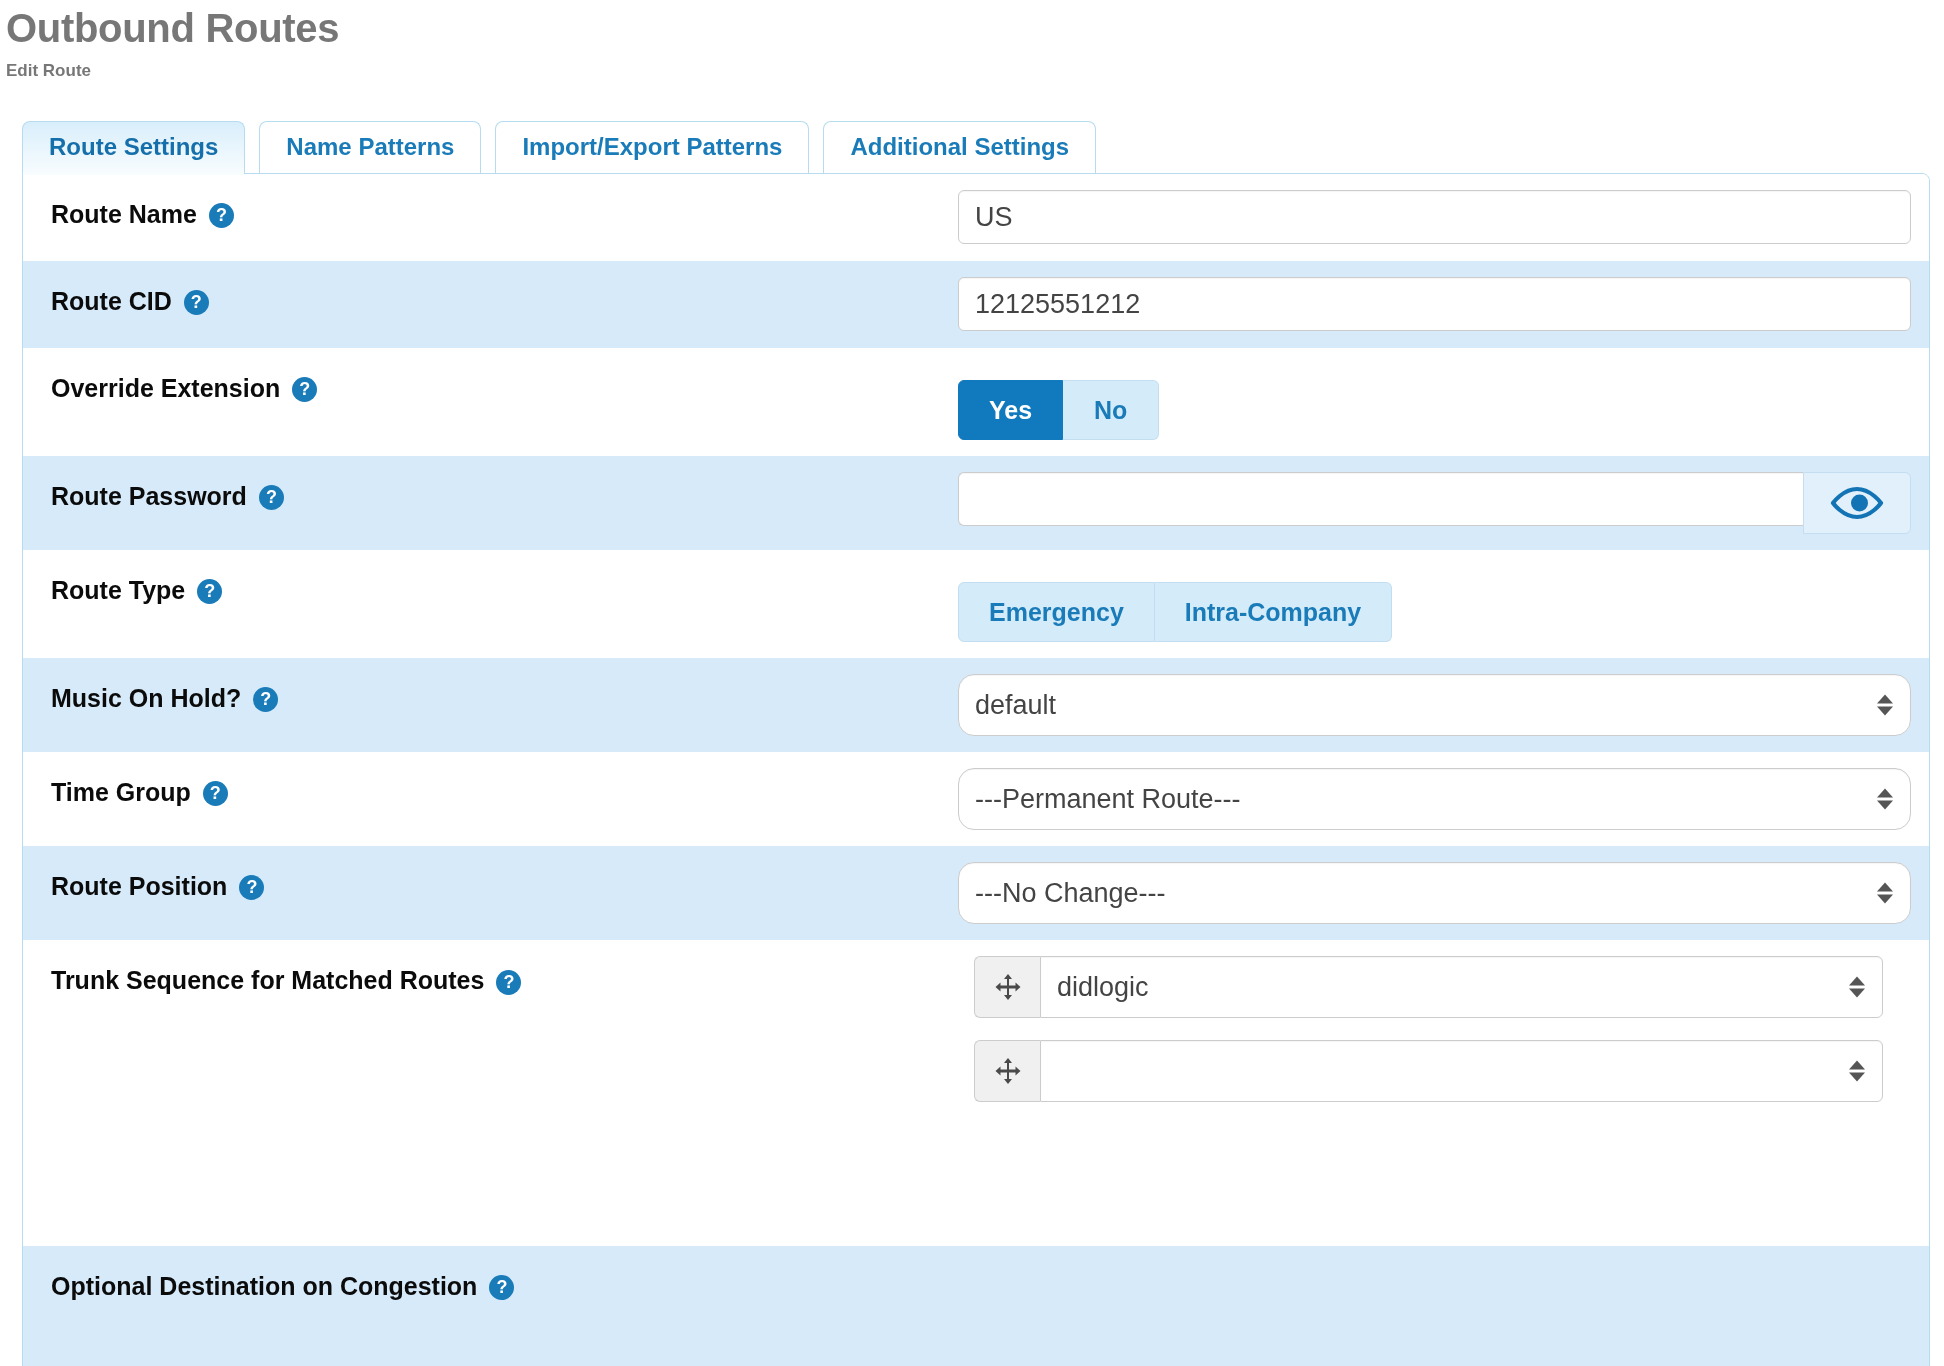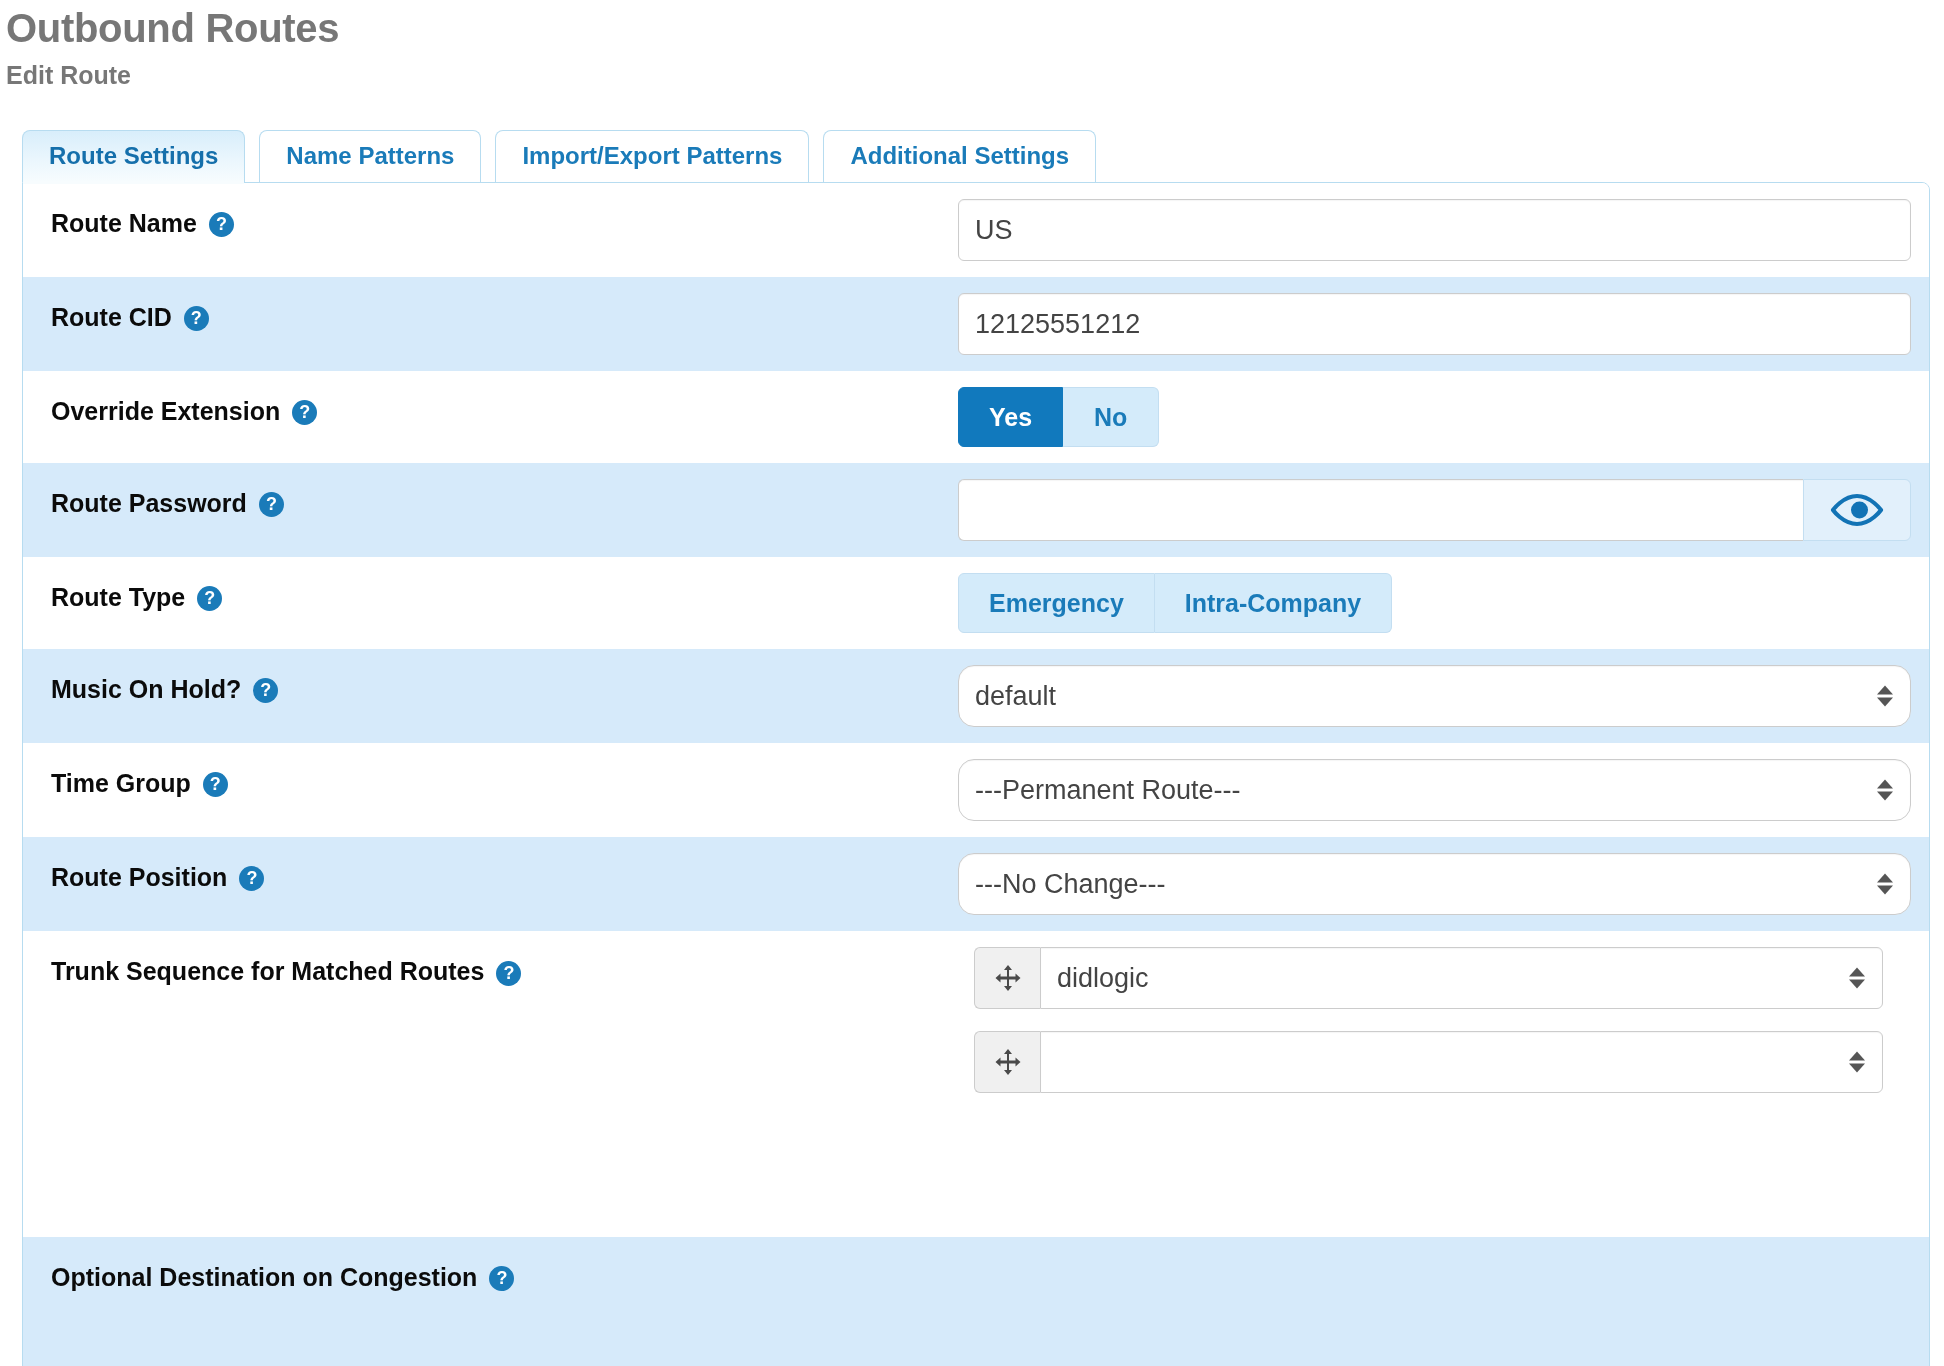--- a/index.html
+++ b/index.html
@@ -15,21 +15,21 @@
   
   .page-title {
     font-size: 40px;
     font-weight: bold;
     color: #777777;
     margin: 0;
     padding: 6px 16px 0 6px;
     letter-spacing: -0.3px;
   }
   .page-subtitle {
-    font-size: 25px;
+    font-size: 17px;
     font-weight: bold;
     color: #777777;
     margin: 0;
     padding: 10px 0 0 6px;
   }
 
   
   .tabs {
     margin: 40px 0 0 22px;
     display: flex;
@@ -120,21 +120,21 @@
     cursor: help;
     flex: 0 0 auto;
     position: relative;
     top: 1px;
   }
   .help-icon span { position: relative; top: -1px; }
 
   
   .text-input {
     width: 100%;
-    height: 62px;
+    height: 54px;
     border: 1px solid #cccccc;
     border-radius: 6px;
     background: #ffffff;
     font-size: 27px;
     color: #444444;
     padding: 0 16px;
     font-family: "Liberation Sans", sans-serif;
     outline: none;
     box-shadow: inset 0 1px 1px rgba(0,0,0,.045);
   }
@@ -170,20 +170,21 @@
     font-weight: bold;
     border: 1px solid #c3def1;
     background: #d4ebfa;
     color: #1a7bb9;
     cursor: pointer;
     display: flex;
     align-items: center;
     justify-content: center;
     font-family: "Liberation Sans", sans-serif;
     white-space: nowrap;
+    margin-top: 16px;
   }
   .btn-opt:first-child { border-radius: 6px 0 0 6px; }
   .btn-opt:last-child  { border-radius: 0 6px 6px 0; border-left: none; }
   .btn-opt.selected {
     background: #1179bd;
     border-color: #1179bd;
     color: #ffffff;
   }
   .btn-yesno .btn-opt { min-width: 96px; }
 

